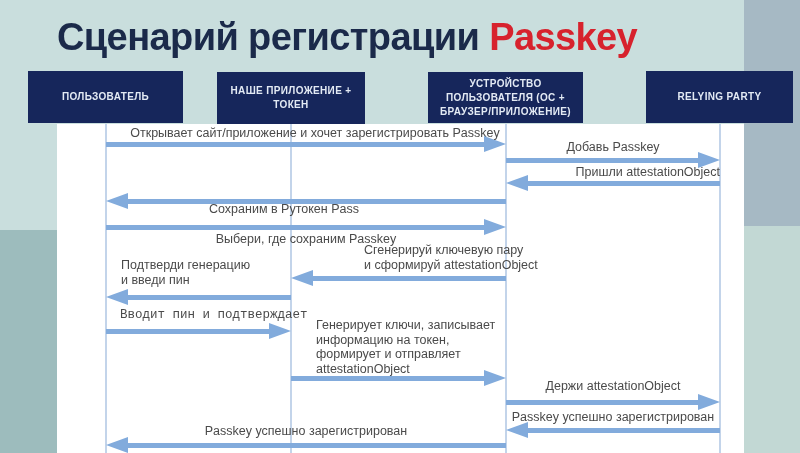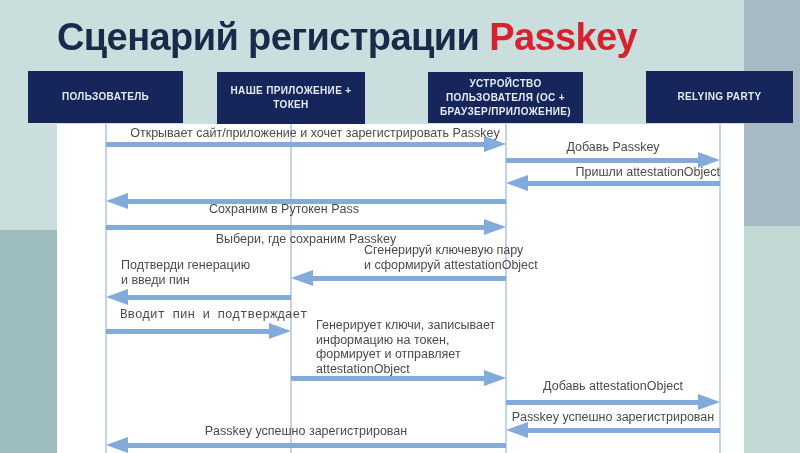--- a/index.html
+++ b/index.html
@@ -118,21 +118,21 @@
         <div class="head"></div>
       </div>
       <div class="msg-label" style="top: 318px; left: 316px;">Генерирует ключи, записывает
 информацию на токен,
 формирует и отправляет
 attestationObject</div>
       <div class="arrow right" style="left: 291px; width: 215px; top: 370px;">
         <div class="shaft" style="width: 195px;"></div>
         <div class="head"></div>
       </div>
-      <div class="msg-label" style="top: 379px; left: 506px; width: 214px; text-align: center;">Добавь attestationObject</div>
+      <div class="msg-label" style="top: 379px; left: 506px; width: 214px; text-align: center;">Держи attestationObject</div>
       <div class="arrow right" style="left: 506px; width: 214px; top: 394px;">
         <div class="shaft" style="width: 194px;"></div>
         <div class="head"></div>
       </div>
       <div class="msg-label" style="top: 410px; left: 506px; width: 214px; text-align: center;">Passkey успешно зарегистрирован</div>
       <div class="arrow left" style="left: 506px; width: 214px; top: 422px;">
         <div class="shaft" style="width: 194px;"></div>
         <div class="head"></div>
       </div>
       <div class="msg-label" style="top: 424px; left: 106px; width: 400px; text-align: center;">Passkey успешно зарегистрирован</div>

